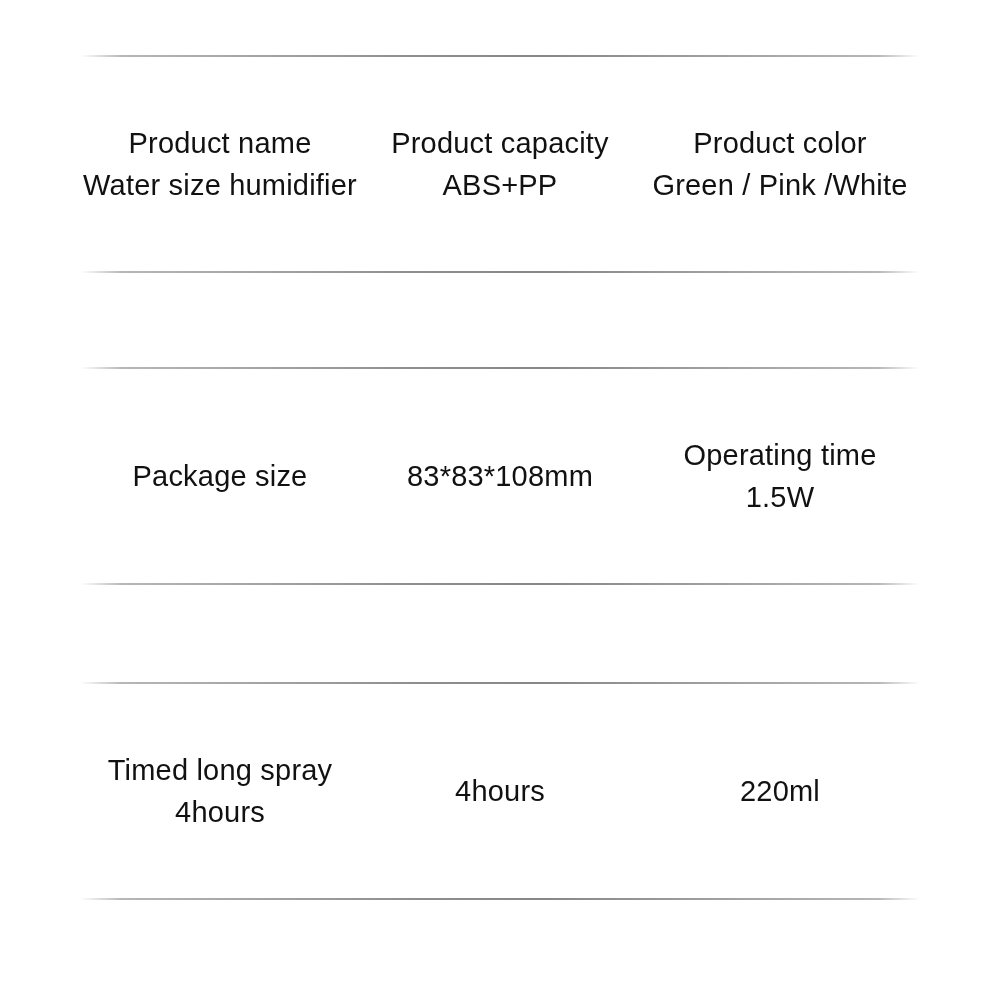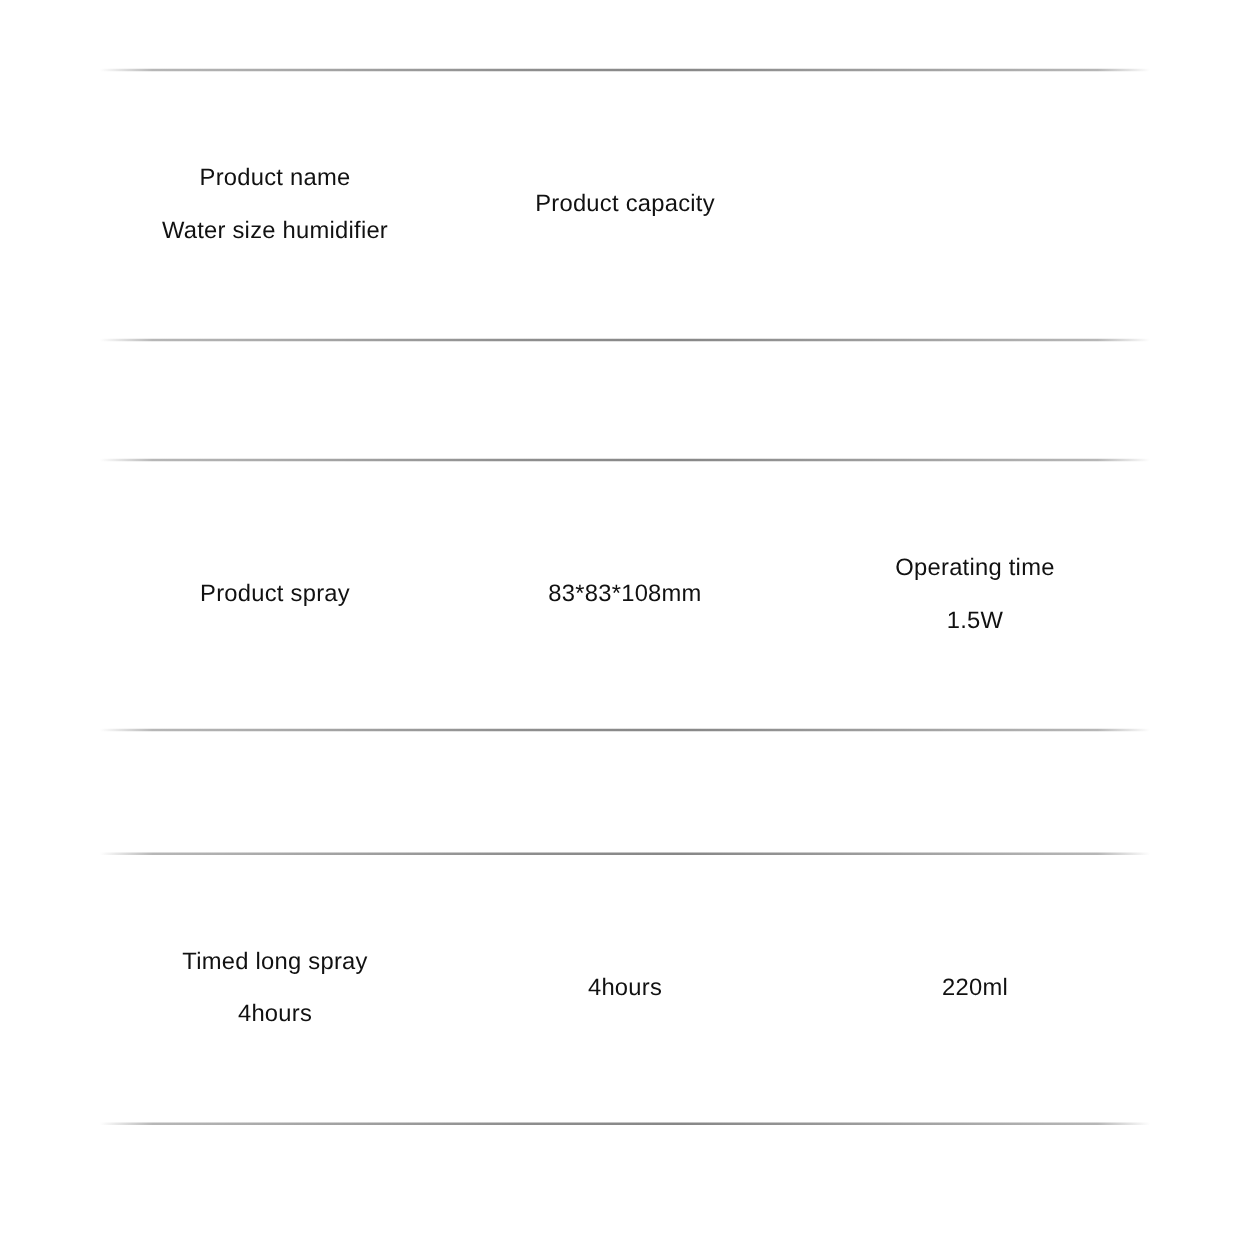--- a/index.html
+++ b/index.html
@@ -35,53 +35,56 @@
     margin: 0 auto;
     display: grid;
     grid-template-columns: repeat(3, 1fr);
     align-items: center;
   }
   .band-gap-1 { height: 94px; }
   .band-gap-2 { height: 97px; }
   .cell {
     text-align: center;
     color: #111111;
-    font-size: 19px;
+    font-size: 29px;
     font-weight: 500;
     line-height: 42px;
     letter-spacing: 0.2px;
   }
   .cell .label, .cell .value { white-space: nowrap; }
 </style>
 </head>
 <body>
 
 <div class="sheet">
 
   <div class="divider"></div>
 
   <div class="band">
     <div class="cell">
       <div class="label">Product name</div>
       <div class="value">Water size humidifier</div>
     </div>
     <div class="cell">
       <div class="label">Product capacity</div>
+      <div class="value">ABS+PP</div>
     </div>
     <div class="cell">
+      <div class="label">Product color</div>
+      <div class="value">Green / Pink /White</div>
     </div>
   </div>
 
   <div class="divider"></div>
   <div class="band-gap-1"></div>
   <div class="divider"></div>
 
   <div class="band">
     <div class="cell">
-      <div class="label">Product spray</div>
+      <div class="label">Package size</div>
     </div>
     <div class="cell">
       <div class="value">83*83*108mm</div>
     </div>
     <div class="cell">
       <div class="label">Operating time</div>
       <div class="value">1.5W</div>
     </div>
   </div>
 

